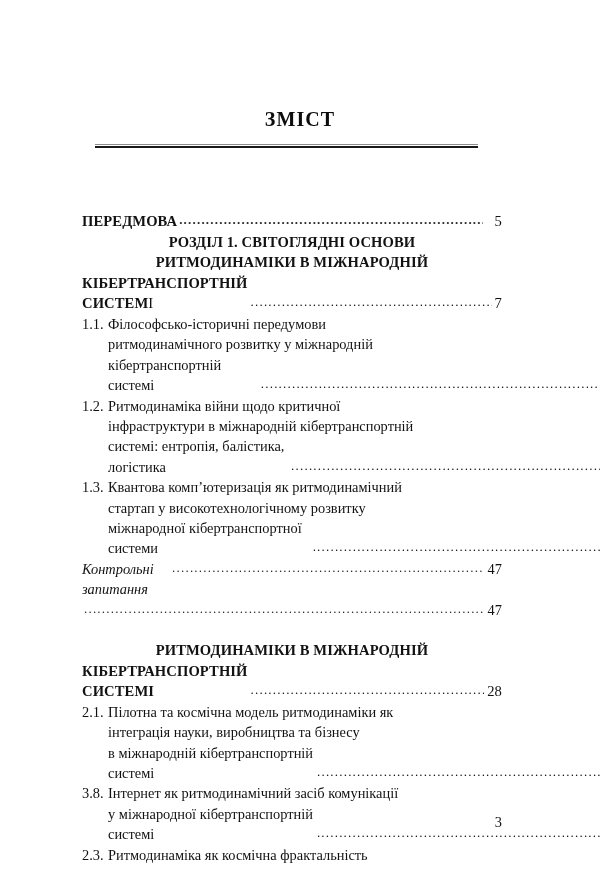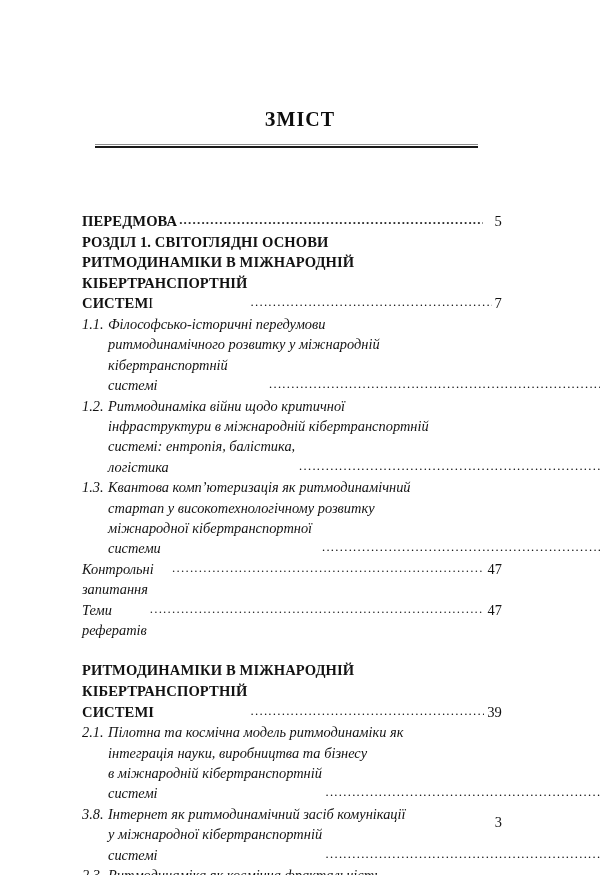--- a/index.html
+++ b/index.html
@@ -112,20 +112,21 @@
 
   
   .chapter-block {
     font-weight: bold;
     font-size: 14.6px;
     line-height: 20.6px;
     letter-spacing: 0.1px;
   }
   .chapter-block .head-line {
     display: block;
+    text-align: center;
   }
   .chapter-block .last-line {
     display: flex;
     align-items: flex-end;
   }
   .chapter-block .last-line .txt { flex: 0 1 auto; }
   .chapter-block .last-line .tail {
     font-weight: normal;
   }
   .chapter-block .last-line .leader {
@@ -143,21 +144,20 @@
     font-weight: normal;
     flex: 0 0 auto;
     padding-left: 2px;
   }
 
   
   .subsection {
     display: flex;
     font-size: 14.4px;
     line-height: 20.4px;
-    font-style: italic;
   }
   .subsection .num {
     flex: 0 0 auto;
     width: 26px;
   }
   .subsection .sub-body {
     flex: 1 1 auto;
   }
   .subsection .sub-line {
     display: block;
@@ -263,31 +263,30 @@
             <span class="leader">................................................................................................................</span>
           </div>
         </div>
       </div>
       <div class="entry italic">
         <span class="txt">Контрольні запитання</span>
         <span class="leader">................................................................................................................</span>
         <span class="pg">47</span>
       </div>
       <div class="entry italic">
-        <span class="txt">Теми рефератів</span>
         <span class="leader">................................................................................................................</span>
         <span class="pg">47</span>
       </div>
       <div class="gap-row"></div>
       <div class="chapter-block">
         <span class="head-line">РИТМОДИНАМІКИ В МІЖНАРОДНІЙ</span>
         <div class="last-line">
           <span class="txt">КІБЕРТРАНСПОРТНІЙ СИСТЕМІ</span>
           <span class="leader">................................................................................................................</span>
-          <span class="pg">39</span>
+          <span class="pg">28</span>
         </div>
       </div>
       <div class="subsection">
         <span class="num">2.1.</span>
         <div class="sub-body">
           <span class="sub-line">Пілотна та космічна модель ритмодинаміки як</span>
           <span class="sub-line">інтеграція науки, виробництва та бізнесу</span>
           <div class="sub-last">
             <span class="txt">в міжнародній кібертранспортній системі</span>
             <span class="leader">................................................................................................................</span>

